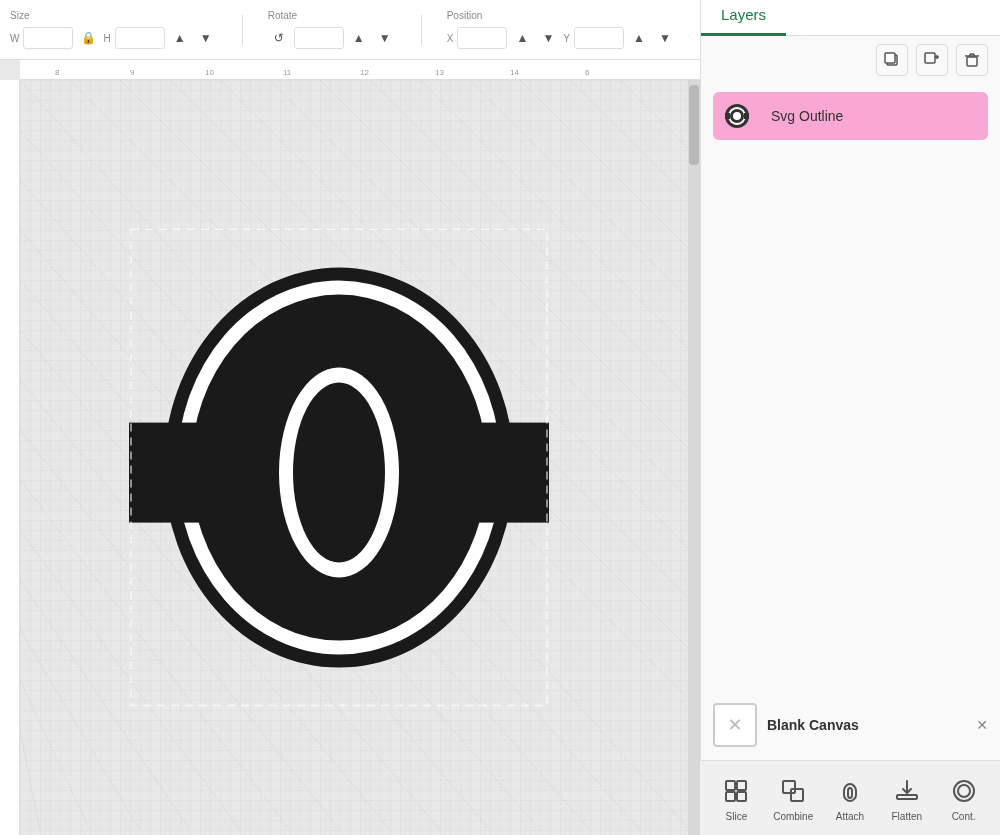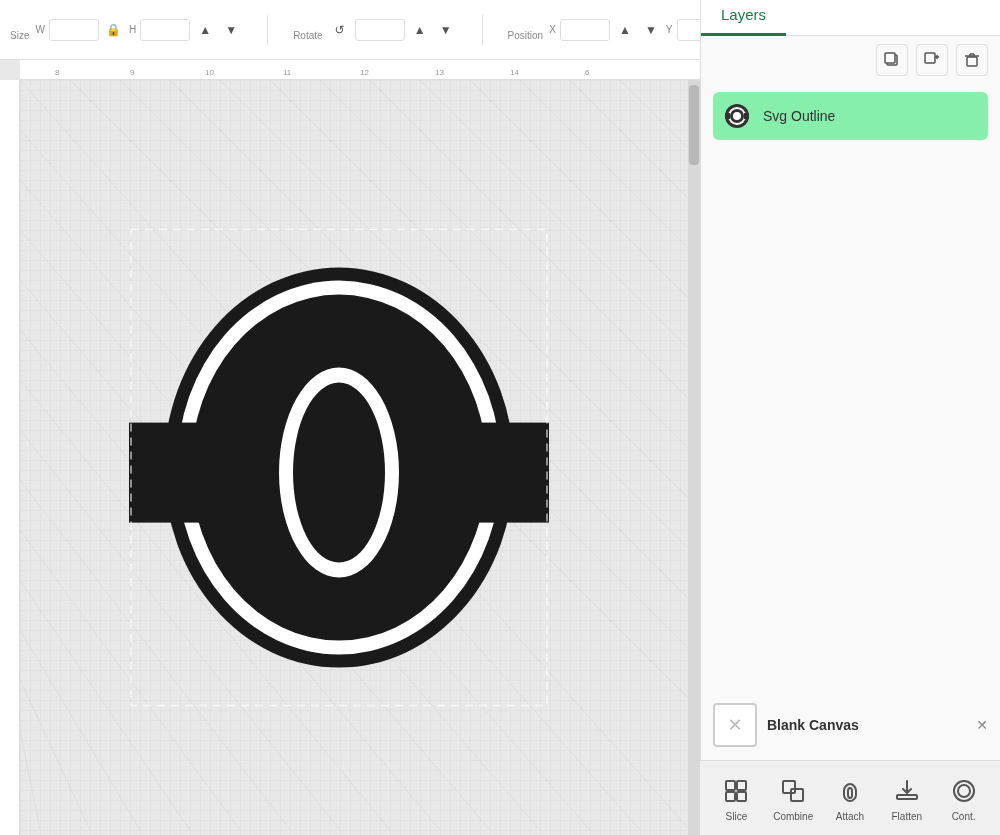--- a/index.html
+++ b/index.html
@@ -13,21 +13,22 @@
       background: #ffffff;
       border-bottom: 1px solid #ddd;
       display: flex;
       align-items: center;
       padding: 0 10px;
       gap: 20px;
       z-index: 10;
     }
     .toolbar-group {
       display: flex;
-      align-items: flex-end;
+      flex-direction: column;
+      align-items: flex-start;
       gap: 6px;
     }
     .toolbar-label {
       font-size: 10px;
       color: #888;
     }
     .toolbar-inputs {
       display: flex;
       align-items: center;
       gap: 4px;
@@ -120,23 +121,23 @@
       color: #555;
     }
 
     
     #layers-list {
       padding: 8px 12px;
     }
     .layer-item {
       display: flex;
       align-items: center;
-      gap: 10px;
+      gap: 18px;
       padding: 8px;
-      background: #86efac;
+      background: #f9a8d4;
       border-radius: 6px;
       cursor: pointer;
     }
     .layer-icon {
       width: 32px;
       height: 32px;
       display: flex;
       align-items: center;
       justify-content: center;
     }

